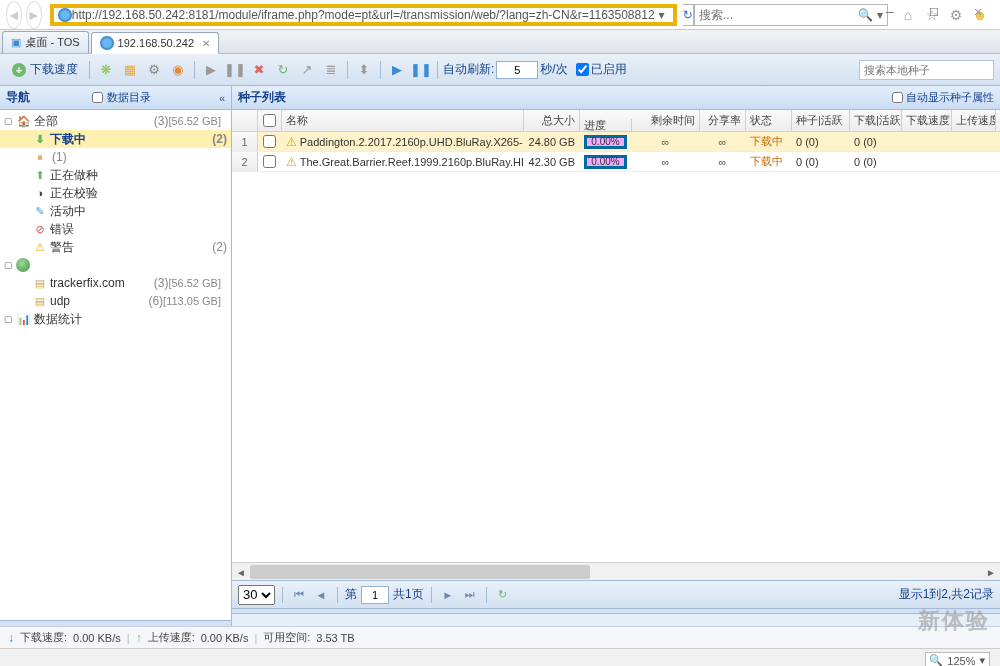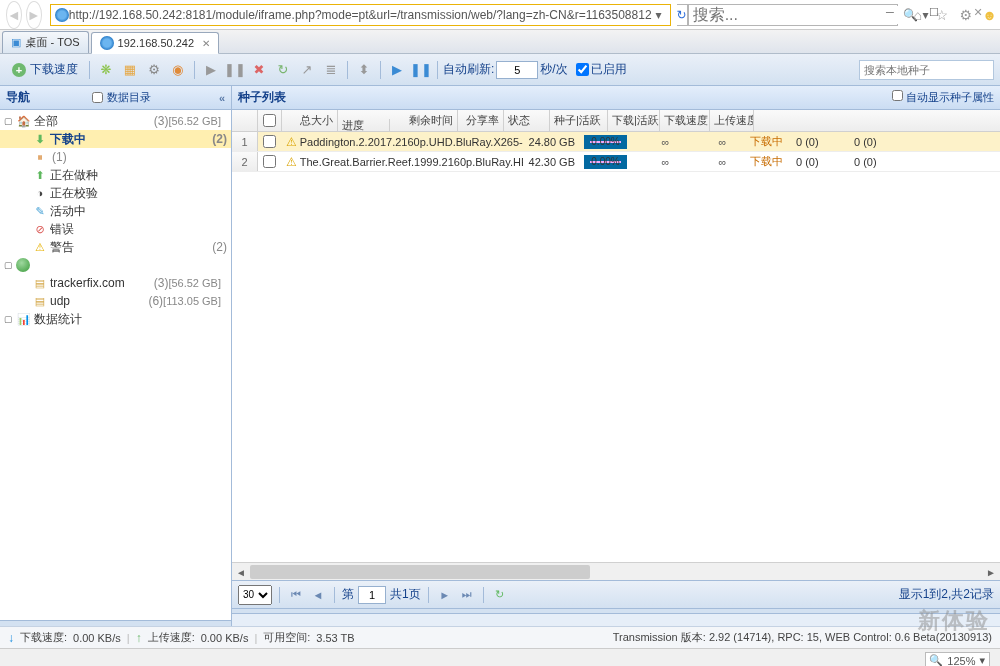--- a/index.html
+++ b/index.html
@@ -5,26 +5,26 @@
 * { box-sizing: border-box; margin: 0; padding: 0; }
 body { font-family: Arial, "Microsoft YaHei", sans-serif; font-size: 12px; color: #333; background: #fff; overflow: hidden; width: 1000px; height: 666px; }
 
 
 .browser-top { height: 30px; background: #fff; border-bottom: 1px solid #ccc; display: flex; align-items: center; padding: 0 4px; }
 .win-controls { position: absolute; top: 0; right: 0; display: flex; }
 .win-btn { width: 44px; height: 24px; display: flex; align-items: center; justify-content: center; color: #666; font-size: 11px; }
 .win-btn.close { color: #999; }
 .nav-arrow { width: 28px; height: 28px; border: 1px solid #a5c7fe; border-radius: 50%; display: flex; align-items: center; justify-content: center; margin: 0 2px; color: #2a6bd8; font-size: 14px; }
 .nav-arrow.disabled { border-color: #ddd; color: #ccc; }
-.url-bar { flex: 1; height: 22px; border: 1px solid #eab308; margin: 0 6px; display: flex; align-items: center; padding: 0 4px; background: #fff; }
+.url-bar { flex: 1; height: 22px; border: 4px solid #eab308; margin: 0 6px; display: flex; align-items: center; padding: 0 4px; background: #fff; }
 .url-text { flex: 1; font-size: 12px; color: #555; white-space: nowrap; overflow: hidden; }
 .url-dd { padding: 0 4px; color: #666; }
 .refresh-btn { width: 24px; height: 22px; border: 1px solid #b5b5b5; border-left: none; display: flex; align-items: center; justify-content: center; color: #2a6bd8; }
 .search-bar { width: 210px; height: 22px; border: 1px solid #b5b5b5; margin-right: 4px; display: flex; align-items: center; padding: 0 4px; }
-.search-bar input { border: none; outline: none; flex: 1; font-size: 16px; }
+.search-bar input { border: none; outline: none; flex: 1; font-size: 12px; }
 .search-bar .mag { color: #666; padding: 0 4px; }
 .top-icons { display: flex; gap: 4px; padding: 0 6px; }
 .top-icon { width: 20px; height: 20px; display: flex; align-items: center; justify-content: center; font-size: 14px; color: #999; }
 
 .tab-strip-browser { height: 24px; background: linear-gradient(#f3f3f3, #dfe4ec); border-bottom: 1px solid #b0bcca; display: flex; align-items: flex-end; padding-left: 2px; }
 .btab { height: 22px; padding: 0 8px; display: flex; align-items: center; gap: 4px; border: 1px solid #99a8bc; border-bottom: none; background: linear-gradient(#f4f7fb, #dce6f1); margin-right: 2px; font-size: 11px; border-radius: 3px 3px 0 0; max-width: 170px; }
 .btab.active { background: #fff; border-bottom: 1px solid #fff; margin-bottom: -1px; }
 .btab-close { color: #888; font-size: 10px; margin-left: 4px; }
 
 
@@ -54,21 +54,21 @@
 .tree-toggle { width: 12px; font-size: 9px; color: #666; }
 .tree-icon { width: 16px; height: 14px; display: flex; align-items: center; justify-content: center; margin-right: 2px; font-size: 11px; }
 .tree-label { flex: 1; }
 .tree-count { color: #888; margin-left: 2px; }
 .tree-size { color: #888; font-size: 11px; padding-right: 6px; }
 
 .sidebar-bottom-splitter { height: 6px; background: #d3e1f1; border-top: 1px solid #a3bbd9; }
 
 .content { flex: 1; display: flex; flex-direction: column; min-width: 0; }
 .content-header { height: 24px; background: linear-gradient(#e4eefb, #cbddf3); border-bottom: 1px solid #a3bbd9; display: flex; align-items: center; padding: 0 6px; font-weight: bold; color: #15428b; }
-.auto-show { margin-left: auto; font-weight: normal; display: flex; align-items: flex-start; gap: 3px; font-size: 11px; }
+.auto-show { margin-left: auto; font-weight: normal; display: flex; align-items: center; gap: 3px; font-size: 11px; }
 .auto-show input { width: 11px; height: 11px; }
 
 .grid { flex: 1; overflow: auto; position: relative; }
 .grid-head { display: flex; height: 22px; background: linear-gradient(#fafafa, #ededed); border-bottom: 1px solid #d0d0d0; position: sticky; top: 0; }
 .gh { border-right: 1px solid #d0d0d0; display: flex; align-items: center; padding: 0 4px; font-size: 11px; color: #444; overflow: hidden; white-space: nowrap; }
 .gh-num { width: 26px; justify-content: center; }
 .gh-chk { width: 24px; justify-content: center; }
 .gh-name { width: 242px; }
 .gh-size { width: 56px; justify-content: flex-end; }
 .gh-prog { width: 52px; margin-top: 9px; }
@@ -89,30 +89,30 @@
 .gc-size { width: 56px; justify-content: flex-end; }
 .gc-prog { width: 52px; }
 .gc-rem { width: 68px; justify-content: center; color: #555; }
 .gc-share { width: 46px; justify-content: center; color: #555; }
 .gc-status { width: 46px; color: #c76c00; }
 .gc-seeds { width: 58px; }
 .gc-peers { width: 52px; }
 .gc-dl { width: 50px; }
 .gc-ul { width: 44px; }
 .warn { color: #d9a300; font-size: 12px; }
-.progress-box { border: 6px solid #0369a1; width: 100%; height: 14px; display: flex; align-items: center; justify-content: center; font-size: 10px; background: #f0abfc; }
+.progress-box { border: 3px solid #0369a1; width: 100%; height: 14px; display: flex; align-items: center; justify-content: center; font-size: 10px; background: #f0abfc; }
 
 .hscroll { height: 18px; background: #f0f0f0; border-top: 1px solid #d0d0d0; position: relative; }
 .hscroll .thumb { position: absolute; left: 18px; top: 2px; height: 14px; width: 340px; background: #cdcdcd; border-radius: 2px; }
 .hscroll .arr { position: absolute; top: 0; width: 18px; height: 18px; display: flex; align-items: center; justify-content: center; color: #666; font-size: 10px; }
 .hscroll .arr.l { left: 0; }
 .hscroll .arr.r { right: 0; }
 
 .pager { height: 28px; background: linear-gradient(#eaf0f8, #d3e1f1); border-top: 1px solid #a3bbd9; display: flex; align-items: center; padding: 0 6px; gap: 4px; font-size: 12px; color: #15428b; }
-.pager select { height: 20px; font-size: 10px; }
+.pager select { height: 20px; font-size: 13px; }
 .pager .psep { width: 1px; height: 16px; background: #a3bbd9; margin: 0 3px; }
 .pager .pbtn { width: 18px; height: 18px; display: flex; align-items: center; justify-content: center; color: #6b89b3; font-size: 11px; }
 .pager input { width: 28px; height: 18px; border: 1px solid #96b0cf; text-align: center; font-size: 11px; }
 .pager .spacer { flex: 1; }
 
 .detail-splitter { height: 6px; background: #d3e1f1; border-top: 1px solid #a3bbd9; border-bottom: 1px solid #a3bbd9; }
 .detail-area { height: 12px; background: #e6eef8; }
 
 
 .status { height: 22px; background: #f4f6f9; border-top: 1px solid #c5d2e3; display: flex; align-items: center; padding: 0 8px; font-size: 11px; color: #444; gap: 6px; }
@@ -284,20 +284,21 @@
         <span>自动显示种子属性</span>
       </label>
     </div>
 
     <div class="grid">
       <div class="grid-head">
         <div class="gh gh-num"></div>
         <div class="gh gh-chk">
             <input type="checkbox" style="">
           </div>
+        <div class="gh gh-name">名称</div>
         <div class="gh gh-size">总大小</div>
         <div class="gh gh-prog">进度</div>
         <div class="gh gh-rem">剩余时间</div>
         <div class="gh gh-share">分享率</div>
         <div class="gh gh-status">状态</div>
         <div class="gh gh-seeds">种子|活跃</div>
         <div class="gh gh-peers">下载|活跃</div>
         <div class="gh gh-dl">下载速度</div>
         <div class="gh gh-ul">上传速度</div>
       </div>
@@ -381,21 +382,20 @@
   <span>下载速度:</span>
   <span>0.00 KB/s</span>
   <span class="sep">|</span>
   <span class="ul-arrow">↑</span>
   <span>上传速度:</span>
   <span>0.00 KB/s</span>
   <span class="sep">|</span>
   <span>可用空间:</span>
   <span>3.53 TB</span>
   <div class="spacer"></div>
-  <span>Transmission 版本:   2.92 (14714), RPC: 15, WEB Control: 0.6 Beta(20130913)</span>
 </div>
 
 <div class="ie-status">
   <div class="zoom-sel">
     <span>🔍</span>
     <span>125%</span>
     <span>▾</span>
   </div>
 </div>
 

